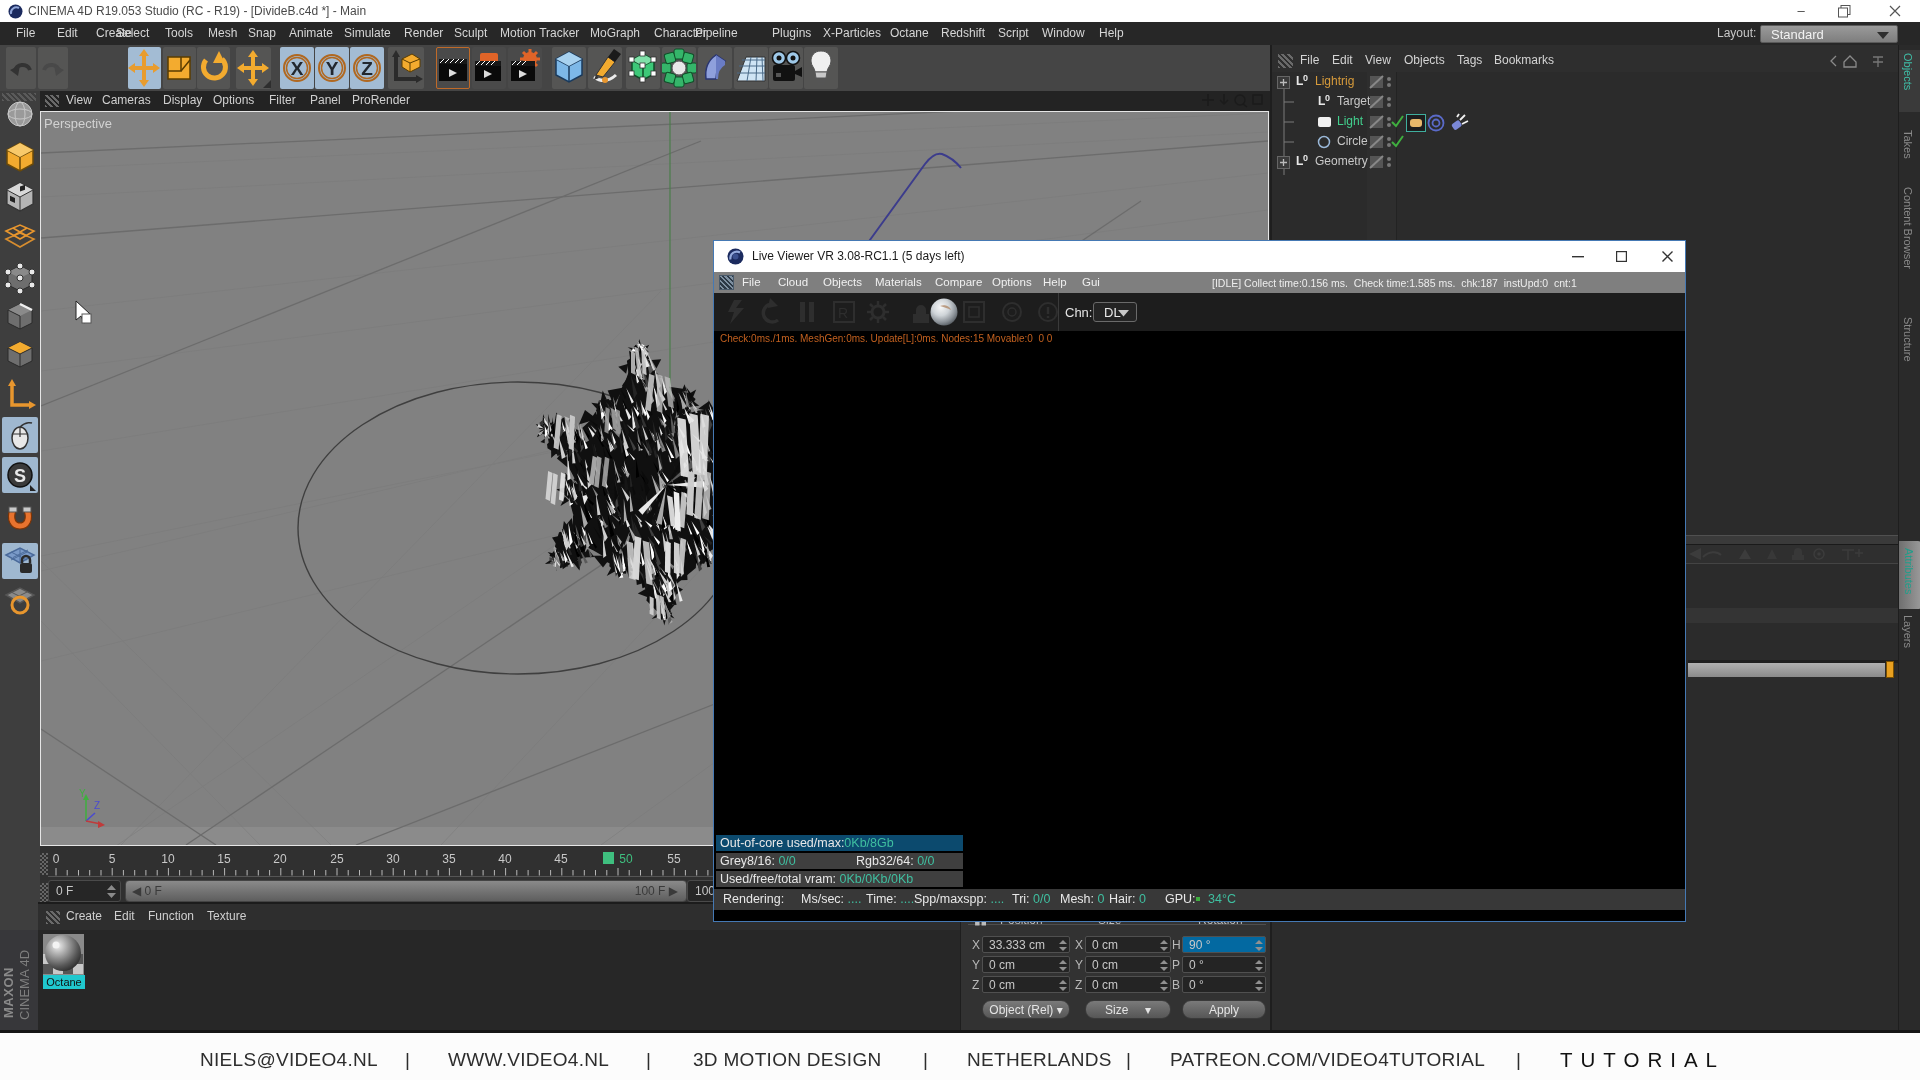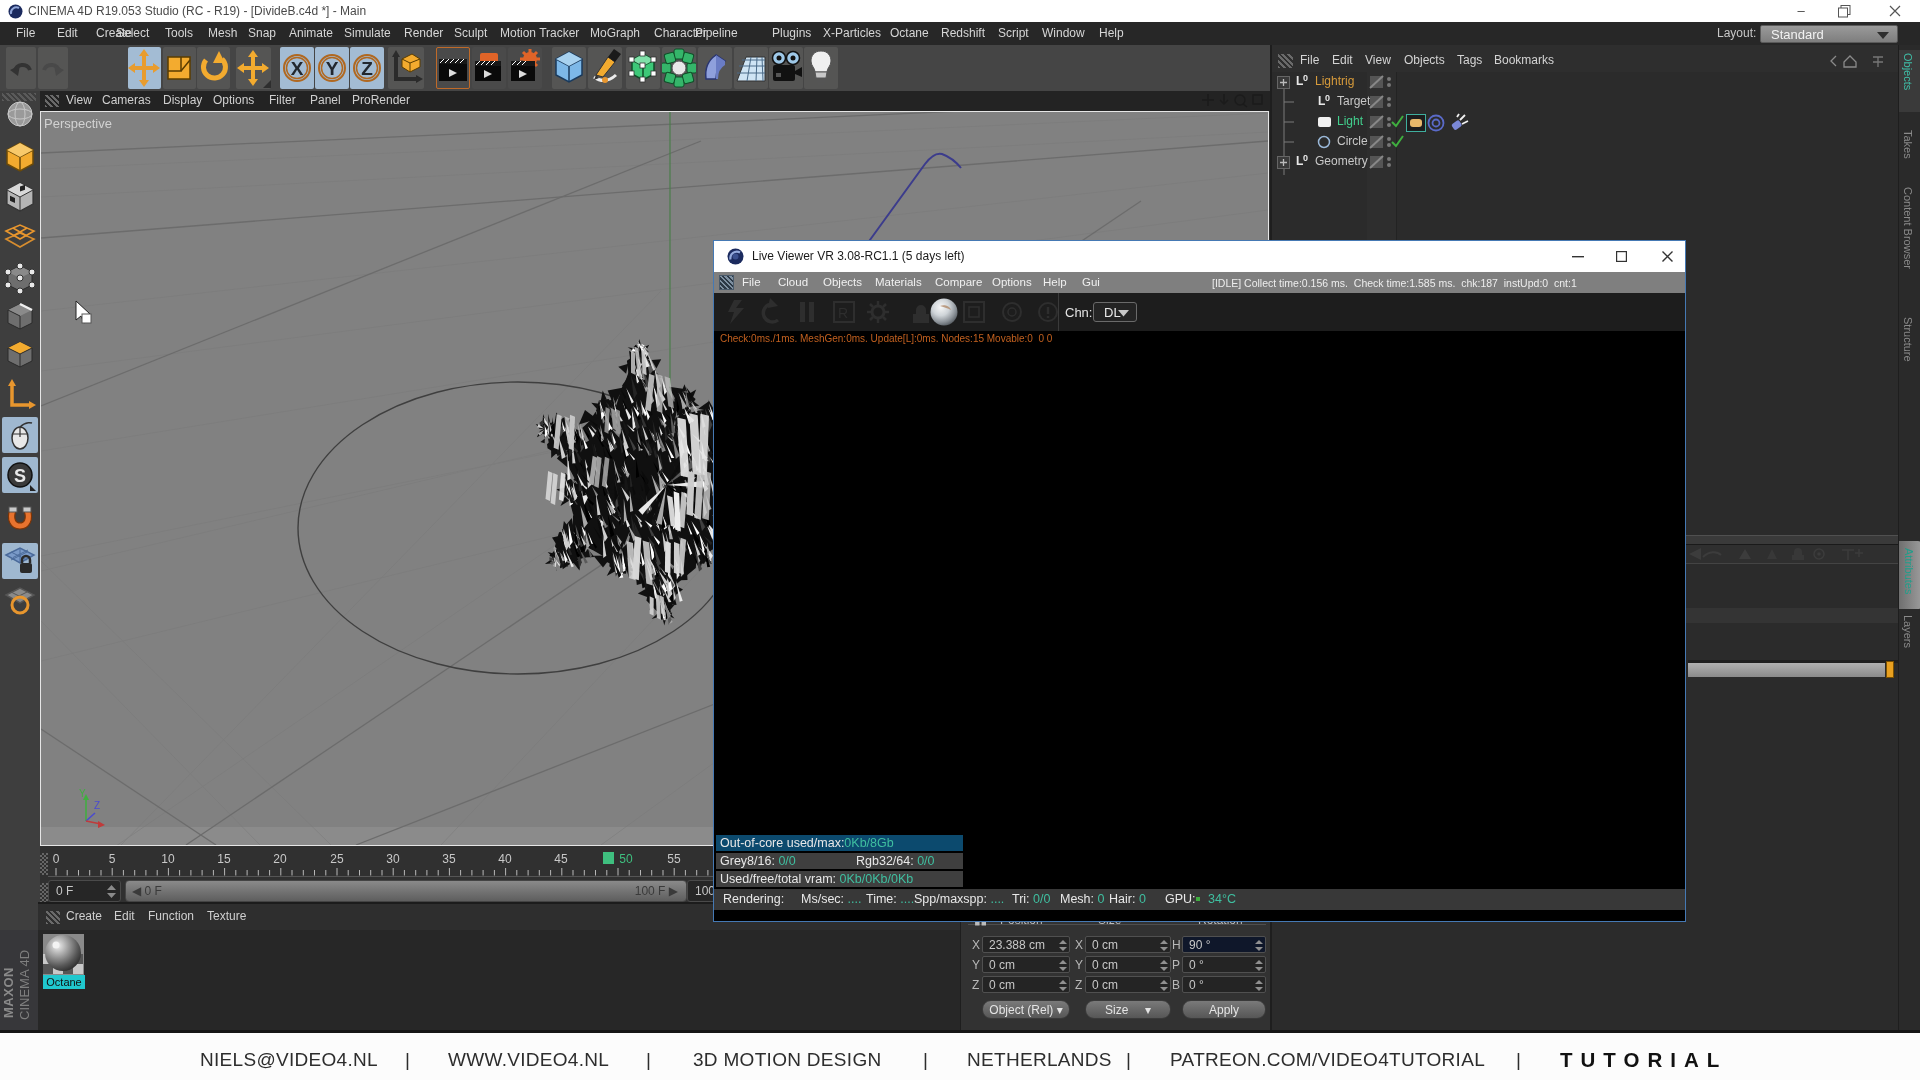--- a/index.html
+++ b/index.html
@@ -1832,34 +1832,34 @@
     <div style="position:absolute;left:8px;top:22px;width:298px;height:1px;background:#4e4e4e"></div>
     <div style="position:absolute;left:10px;top:11px;color:#bbb;font-size:12px">
       <span style="position:absolute;left:4px">▮▮</span>
         <span style="position:absolute;left:30px">Position</span>
       <span style="position:absolute;left:128px">Size</span>
       <span style="position:absolute;left:228px">Rotation</span>
     </div>
     <div style="position:absolute;left:0;top:26px;width:312px;height:102px;font-size:12px;color:#c8c8c8">
       <span style="position:absolute;left:12px;top:10px;color:#b8b8b8">X</span>
       <div style="position:absolute;left:22px;top:8px;width:88px;height:17px;background:#242424;border:1px solid #505050;border-radius:2px">
-          <span style="position:absolute;left:6px;top:1px">23.388 cm</span>
+          <span style="position:absolute;left:6px;top:1px">33.333 cm</span>
           <svg style="position:absolute;right:2px;top:3px" width="8" height="11">
             <path d="M4 0 L8 4 H0 Z M4 11 L0 7 H8 Z" fill="#909090"></path>
           </svg>
         </div>
       <span style="position:absolute;left:115px;top:10px;color:#b8b8b8">X</span>
       <div style="position:absolute;left:125px;top:8px;width:86px;height:17px;background:#242424;border:1px solid #505050;border-radius:2px">
           <span style="position:absolute;left:6px;top:1px">0 cm</span>
           <svg style="position:absolute;right:2px;top:3px" width="8" height="11">
             <path d="M4 0 L8 4 H0 Z M4 11 L0 7 H8 Z" fill="#909090"></path>
           </svg>
         </div>
       <span style="position:absolute;left:212px;top:10px;color:#b8b8b8">H</span>
-      <div style="position:absolute;left:222px;top:8px;width:84px;height:17px;background:#0f172a;border:1px solid #505050;border-radius:2px">
+      <div style="position:absolute;left:222px;top:8px;width:84px;height:17px;background:#0369a1;border:1px solid #505050;border-radius:2px">
           <span style="position:absolute;left:6px;top:1px">90 °</span>
           <svg style="position:absolute;right:2px;top:3px" width="8" height="11">
             <path d="M4 0 L8 4 H0 Z M4 11 L0 7 H8 Z" fill="#909090"></path>
           </svg>
         </div>
       <span style="position:absolute;left:12px;top:30px;color:#b8b8b8">Y</span>
       <div style="position:absolute;left:22px;top:28px;width:88px;height:17px;background:#242424;border:1px solid #505050;border-radius:2px">
           <span style="position:absolute;left:6px;top:1px">0 cm</span>
           <svg style="position:absolute;right:2px;top:3px" width="8" height="11">
             <path d="M4 0 L8 4 H0 Z M4 11 L0 7 H8 Z" fill="#909090"></path>
@@ -2033,17 +2033,17 @@
     <span style="left:200px">NIELS@VIDEO4.NL</span>
     <span style="left:405px">|</span>
     <span style="left:448px">WWW.VIDEO4.NL</span>
     <span style="left:646px">|</span>
     <span style="left:693px">3D MOTION DESIGN</span>
     <span style="left:923px">|</span>
     <span style="left:967px">NETHERLANDS</span>
     <span style="left:1126px">|</span>
     <span style="left:1170px">PATREON.COM/VIDEO4TUTORIAL</span>
     <span style="left:1516px">|</span>
-    <span style="left:1560px;top:15px;font-weight:bold;letter-spacing:8px;font-size:20.5px;color:#111">TUTORIAL</span>
+    <span style="left:1560px;top:15px;font-weight:normal;letter-spacing:8px;font-size:20.5px;color:#111">TUTORIAL</span>
   </div>
 
 
 </div>
 
 </body></html>

